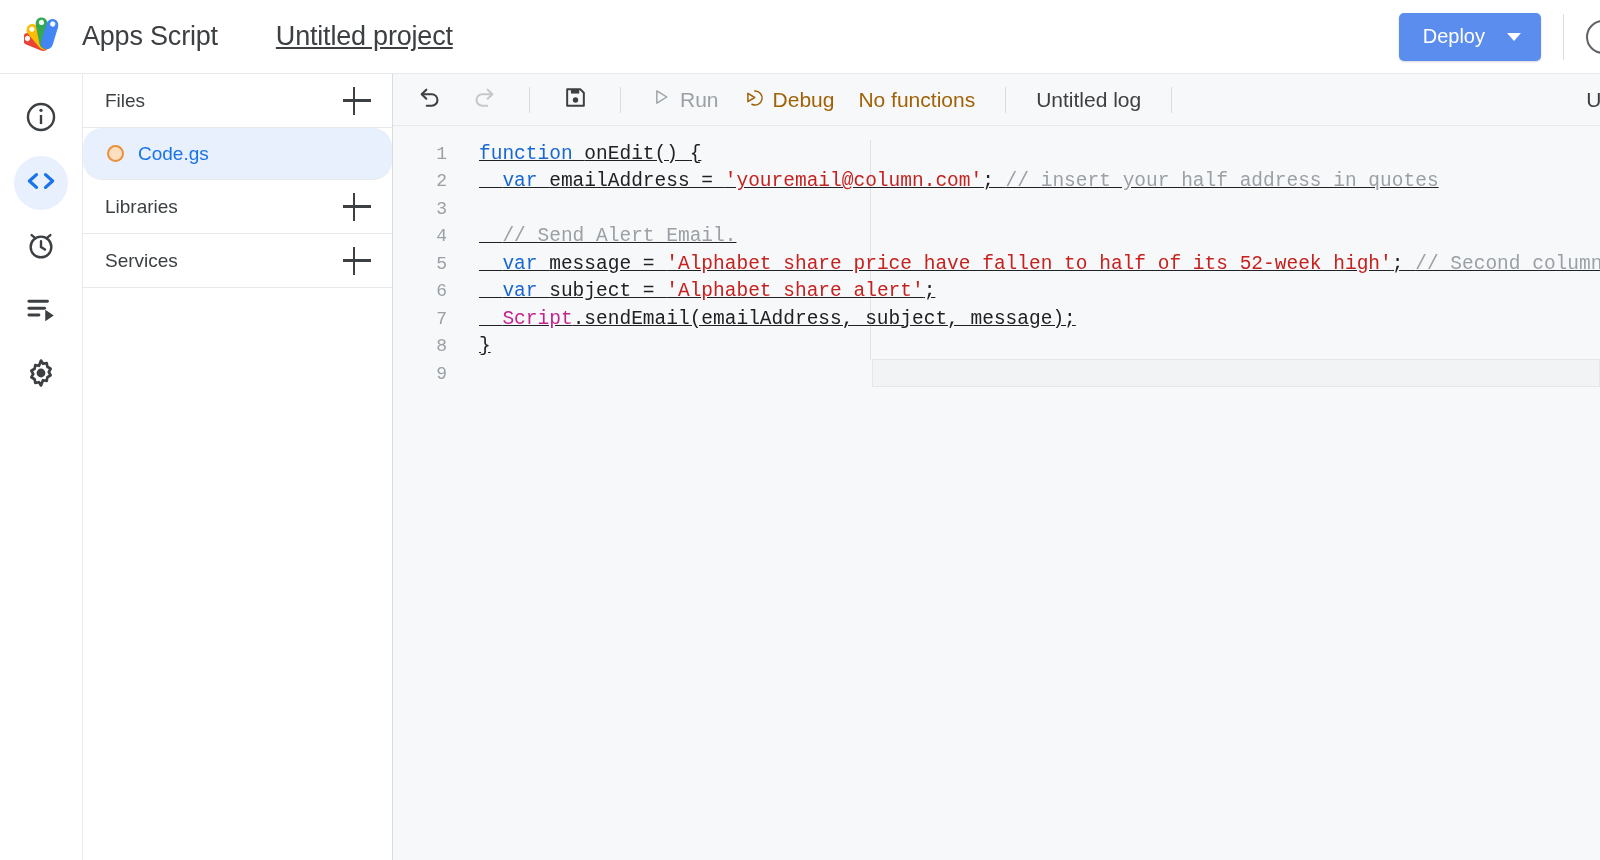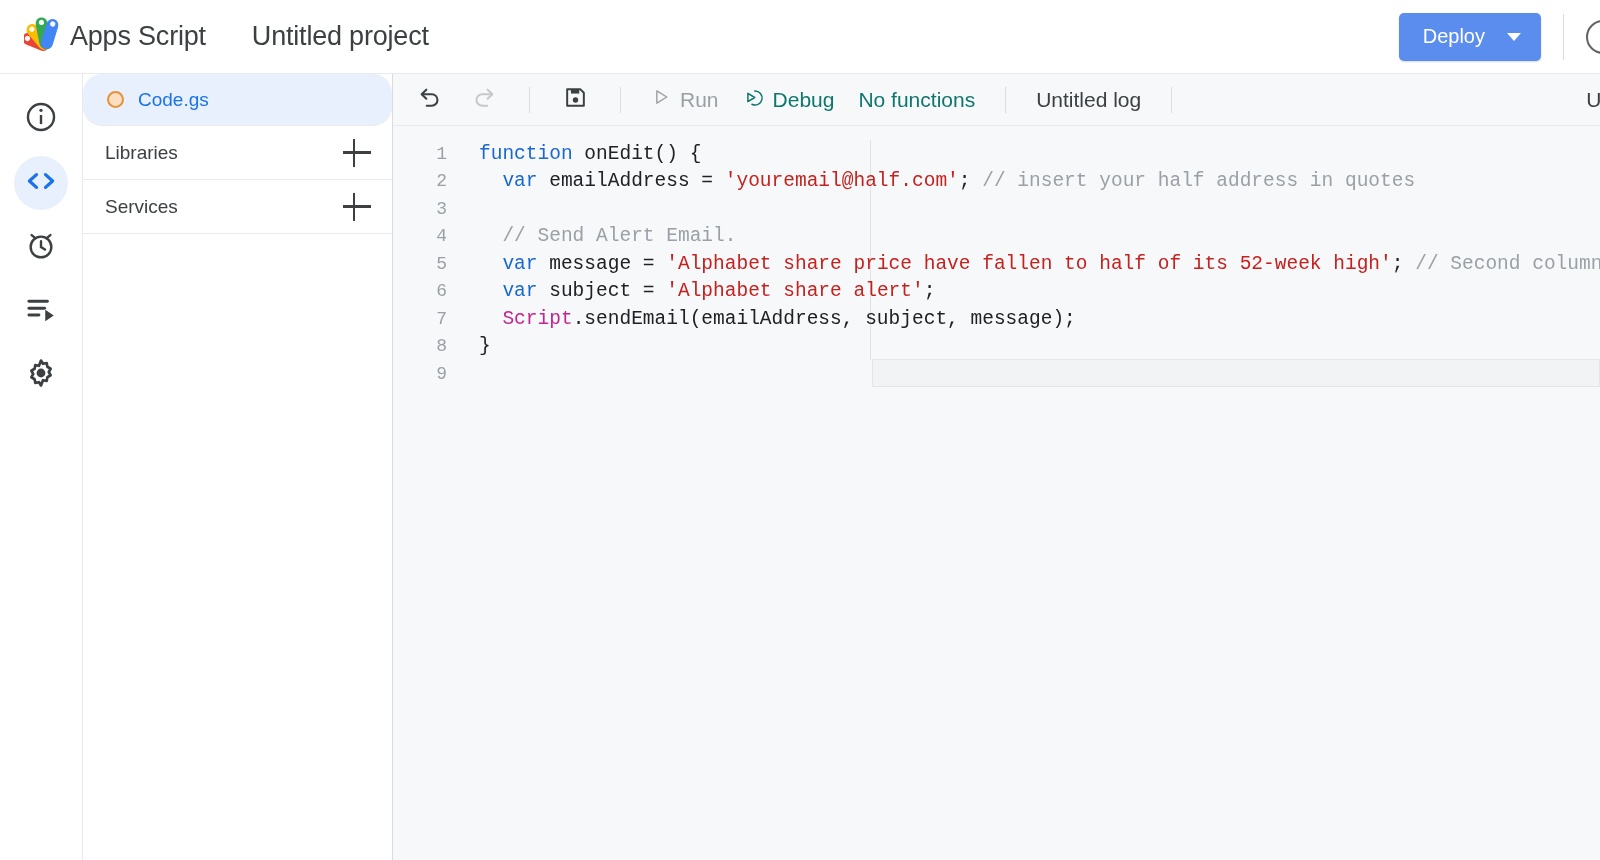--- a/index.html
+++ b/index.html
@@ -12,26 +12,26 @@
 
   
   .topbar {
     position: absolute; left: 0; top: 0; width: 1600px; height: 74px;
     background: #ffffff;
     display: flex; align-items: center;
     border-bottom: 1px solid #e8eaed;
   }
   .logo-wrap { margin-left: 24px; width: 44px; height: 44px; position: relative; }
   .brand {
-    margin-left: 2px; font-size: 27px; color: #3c4043;
+    margin-left: 14px; font-size: 27px; color: #3c4043;
     letter-spacing: -0.2px; white-space: nowrap;
   }
   .project-title {
-    margin-left: 46px; font-size: 27px; color: #3c4043;
-    letter-spacing: -0.2px; white-space: nowrap;
+    margin-left: 58px; font-size: 27px; color: #3c4043;
+    letter-spacing: -0.2px; white-space: nowrap; text-decoration: underline;
   }
   .topbar-right {
     margin-left: auto; display: flex; align-items: center; height: 100%;
   }
   .deploy-btn {
     background: #5b8def; color: #fff; border: none; border-radius: 5px;
     height: 48px; padding: 0 20px 0 24px;
     font-family: "Liberation Sans", sans-serif; font-size: 20px;
     display: flex; align-items: center; gap: 22px; cursor: pointer;
     box-shadow: 0 1px 2px rgba(60,64,67,.2);
@@ -106,21 +106,21 @@
     width: 42px; height: 42px; display: flex; align-items: center;
     justify-content: center; cursor: pointer; color: #3c4043;
   }
   .tb-icon.disabled { color: #c6c8ca; cursor: default; }
   .vdiv { width: 1px; height: 26px; background: #dadce0; margin: 0 12px; }
   .tb-text {
     font-size: 21px; color: #9aa0a6; padding: 0 6px; white-space: nowrap;
     display: flex; align-items: center; gap: 9px; cursor: pointer;
   }
   .tb-text.strong { color: #3c4043; }
-  .tb-text.dim { color: #0f766e; cursor: default; }
+  .tb-text.dim { color: #a16207; cursor: default; }
   .tb-spacer { flex: 1; }
   .tb-right {
     font-size: 21px; color: #3c4043; white-space: nowrap;
     overflow: hidden; padding-right: 0; margin-right: -12px;
     display: flex; align-items: center;
   }
 
   
   .code-area {
     position: relative; height: 734px; overflow: hidden;
@@ -129,21 +129,21 @@
   .code-line {
     display: flex; height: 27.5px; align-items: center;
     font-family: "Liberation Mono", monospace; font-size: 19.5px;
     white-space: pre;
   }
   .ln {
     width: 54px; text-align: right; color: #9aa0a6;
     font-family: "Liberation Mono", monospace; font-size: 18px;
     flex: 0 0 54px; padding-right: 0;
   }
-  .code-txt { padding-left: 32px; color: #202124; position: relative; }
+  .code-txt { padding-left: 32px; color: #202124; position: relative; text-decoration: underline; }
   .gutter-rule {
     position: absolute; left: 477px; top: 14px; width: 1px;
     height: 220px; background: #e0e2e5;
   }
   .active-line {
     position: absolute; left: 479px; top: 233px; right: 0; height: 28px;
     background: #f1f3f4; border: 1px solid #e4e6e9;
   }
   .kw  { color: #1967d2; }
   .str { color: #c5221f; }
@@ -241,20 +241,24 @@
       <svg width="34" height="34" viewBox="0 0 24 24" fill="none" stroke="currentColor" stroke-width="1.9">
         <circle cx="12" cy="12" r="3.1" fill="currentColor" stroke="none"></circle>
         <path d="M12 3.2l1.4 2.3 2.6-.5.5 2.6 2.3 1.4-1.3 2.3 1.3 2.3-2.3 1.4-.5 2.6-2.6-.5L12 20.8l-1.4-2.3-2.6.5-.5-2.6-2.3-1.4 1.3-2.3-1.3-2.3 2.3-1.4.5-2.6 2.6.5z" stroke-linejoin="round"></path>
       </svg>
     </span>
   </div>
 </div>
 
 <div class="files-panel">
 
+  <div class="panel-row">
+    <span class="label">Files</span>
+    <span class="plus"></span>
+  </div>
 
   <div class="file-item">
     <span class="file-dot"></span>
     <span class="file-name">Code.gs</span>
   </div>
 
   <div class="panel-row">
     <span class="label">Libraries</span>
     <span class="plus"></span>
   </div>
@@ -337,21 +341,21 @@
     <div class="tb-right">
       <span>Us</span>
     </div>
   </div>
 
   <div class="code-area">
     <div class="gutter-rule"></div>
     <div class="active-line"></div>
     <div id="code-lines">
         <div class="code-line"><span class="ln">1</span><span class="code-txt"><span class="kw">function </span><span class="pln">onEdit() {</span></span></div>
-        <div class="code-line"><span class="ln">2</span><span class="code-txt"><span class="pln">  </span><span class="kw">var </span><span class="pln">emailAddress = </span><span class="str">'youremail@half.com'</span><span class="pln">; </span><span class="com">// insert your half address in quotes</span></span></div>
+        <div class="code-line"><span class="ln">2</span><span class="code-txt"><span class="pln">  </span><span class="kw">var </span><span class="pln">emailAddress = </span><span class="str">'youremail@column.com'</span><span class="pln">; </span><span class="com">// insert your half address in quotes</span></span></div>
         <div class="code-line"><span class="ln">3</span><span class="code-txt"></span></div>
         <div class="code-line"><span class="ln">4</span><span class="code-txt"><span class="pln">  </span><span class="com">// Send Alert Email.</span></span></div>
         <div class="code-line"><span class="ln">5</span><span class="code-txt"><span class="pln">  </span><span class="kw">var </span><span class="pln">message = </span><span class="str">'Alphabet share price have fallen to half of its 52-week high'</span><span class="pln">; </span><span class="com">// Second column</span></span></div>
         <div class="code-line"><span class="ln">6</span><span class="code-txt"><span class="pln">  </span><span class="kw">var </span><span class="pln">subject = </span><span class="str">'Alphabet share alert'</span><span class="pln">;</span></span></div>
         <div class="code-line"><span class="ln">7</span><span class="code-txt"><span class="pln">  </span><span class="cls">Script</span><span class="pln">.sendEmail(emailAddress, subject, message);</span></span></div>
         <div class="code-line"><span class="ln">8</span><span class="code-txt"><span class="pln">}</span></span></div>
         <div class="code-line"><span class="ln">9</span><span class="code-txt"></span></div>
       </div>
   </div>
 </div>

